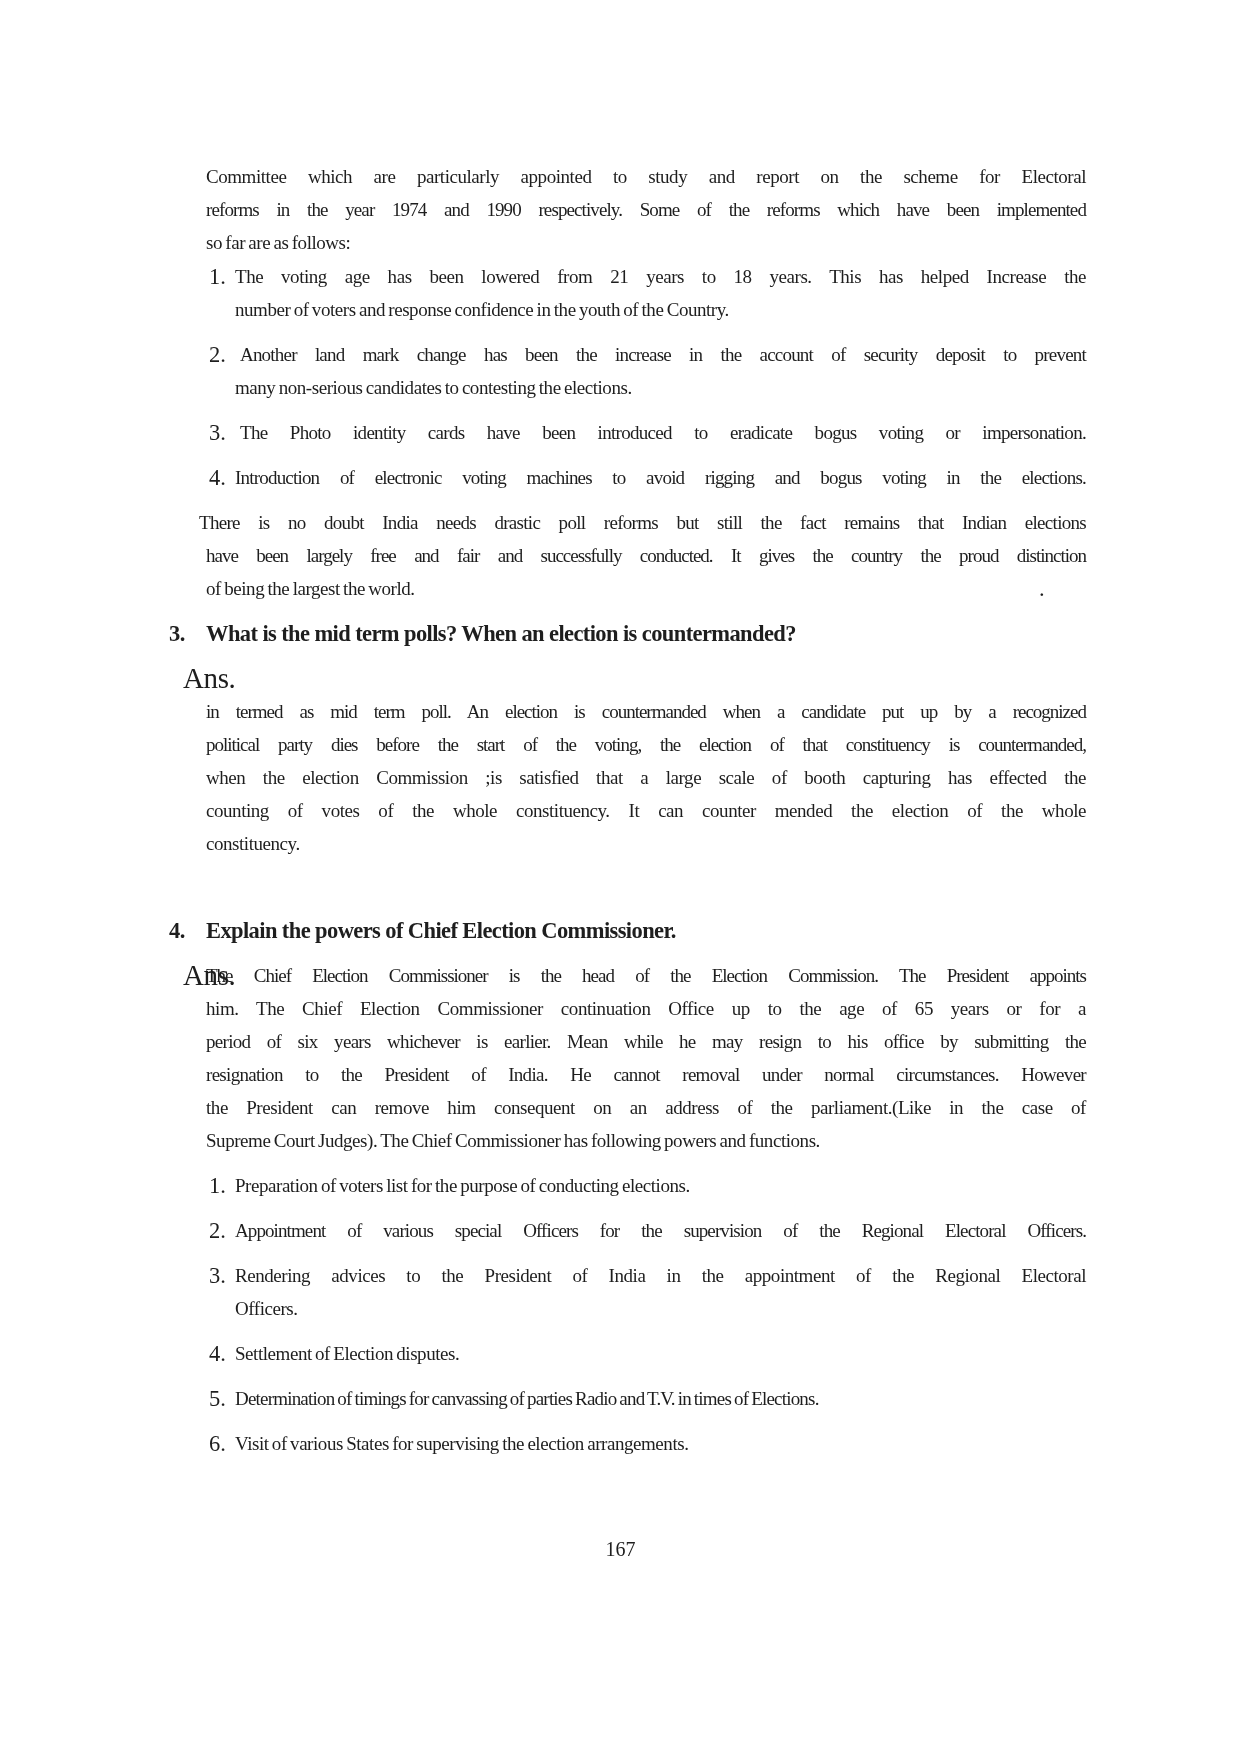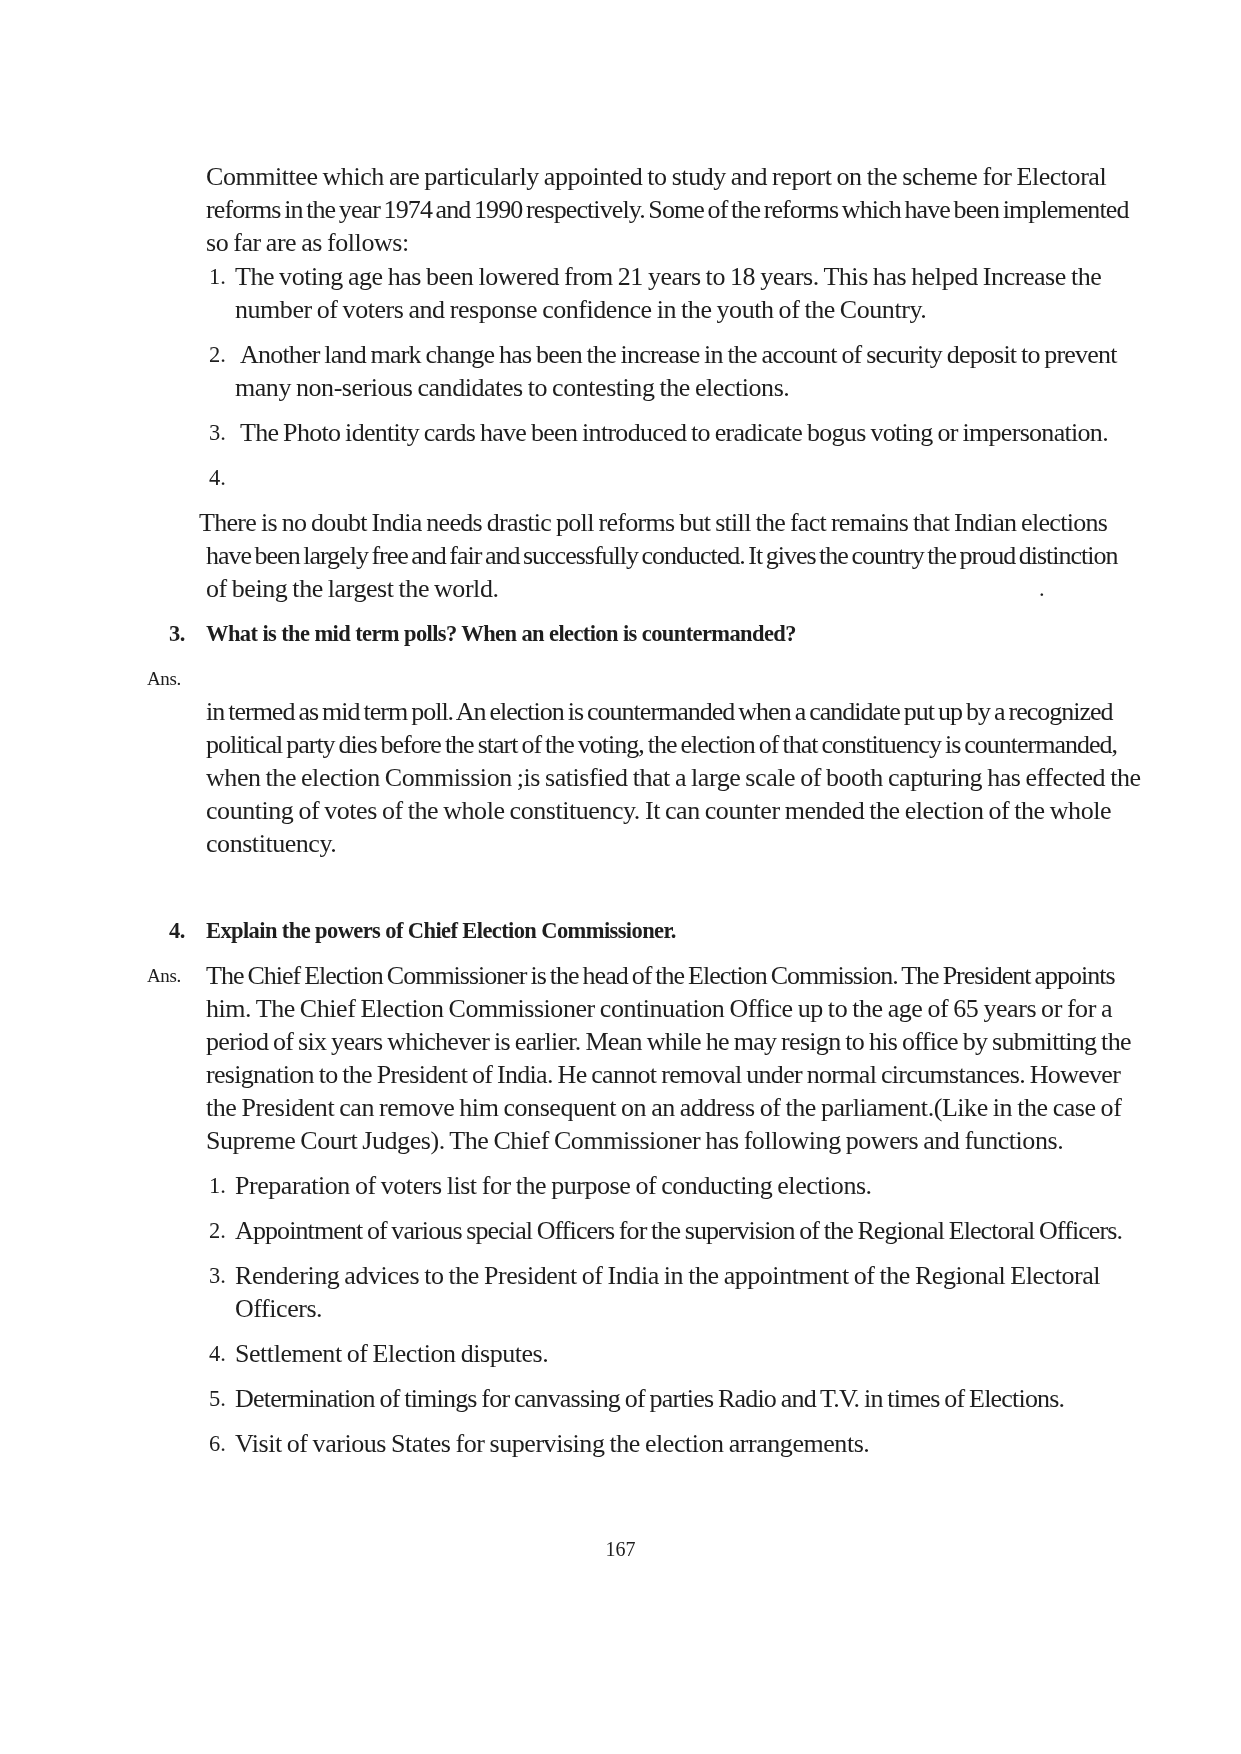--- a/index.html
+++ b/index.html
@@ -3,30 +3,30 @@
   <meta charset="utf-8">
   <style>
     html, body { margin: 0; padding: 0; background: #ffffff; }
     body {
       width: 1241px; height: 1754px; position: relative; overflow: hidden;
       font-family: "Liberation Serif", "DejaVu Serif", serif;
       color: #1e1e1e;
     }
     .page { position: absolute; left: 0; top: 0; width: 1241px; height: 1754px; }
     .line {
-      position: absolute; font-size: 26px; line-height: 33px; white-space: nowrap;
+      position: absolute; font-size: 19px; line-height: 33px; white-space: nowrap;
       letter-spacing: -0.45px; word-spacing: -1px;
     }
     .justify { text-align: justify; text-align-last: justify; }
     .q {
       position: absolute; font-size: 22.5px; line-height: 33px; font-weight: bold;
       white-space: nowrap; letter-spacing: -0.6px;
     }
     .num { position: absolute; font-size: 22.5px; line-height: 33px; }
-    .ans-label { position: absolute; font-size: 19px; line-height: 33px; letter-spacing: -0.4px; }
+    .ans-label { position: absolute; font-size: 29px; line-height: 33px; letter-spacing: -0.4px; margin-left: 36px; }
     .page-number { position: absolute; left: 0; width: 1241px; text-align: center; top: 1538px; font-size: 20px; }
     .stray-dot { position: absolute; font-size: 22.5px; line-height: 33px; }
   </style>
 </head>
 <body>
 
 <div class="page">
 
   <div class="line justify" style="left:206px; top:160px; width:880px;">Committee which are particularly appointed to study and report on the scheme for Electoral</div>
   <div class="line justify" style="left:206px; top:193px; width:880px; letter-spacing:-0.9px; word-spacing:-2px;">reforms in the year 1974 and 1990 respectively. Some of the reforms which have been implemented</div>
@@ -37,20 +37,21 @@
   <div class="line" style="left:235px; top:293px;">number of voters and response confidence in the youth of the Country.</div>
 
   <div class="num" style="left:209px; top:338px;">2.</div>
   <div class="line justify" style="left:240px; top:338px; width:846px; letter-spacing:-0.8px;">Another land mark change has been the increase in the account of security deposit to prevent</div>
   <div class="line" style="left:235px; top:371px;">many non-serious candidates to contesting the elections.</div>
 
   <div class="num" style="left:209px; top:416px;">3.</div>
   <div class="line justify" style="left:240px; top:416px; width:846px; letter-spacing:-0.7px;">The Photo identity cards have been introduced to eradicate bogus voting or impersonation.</div>
 
   <div class="num" style="left:209px; top:461px;">4.</div>
+  <div class="line justify" style="left:235px; top:461px; width:851px; letter-spacing:-0.8px;">Introduction of electronic voting machines to avoid rigging and bogus voting in the elections.</div>
 
   <div class="line justify" style="left:199px; top:506px; width:887px; letter-spacing:-0.7px;">There is no doubt India needs drastic poll reforms but still the fact remains that Indian elections</div>
   <div class="line justify" style="left:206px; top:539px; width:880px; letter-spacing:-1px; word-spacing:-2px;">have been largely free and fair and successfully conducted. It gives the country the proud distinction</div>
   <div class="line" style="left:206px; top:572px;">of being the largest the world.</div>
   <div class="stray-dot" style="left:1039px; top:572px;">.</div>
 
   <div class="q" style="left:169px; top:617px;">3.</div>
   <div class="q" style="left:206px; top:617px;">What is the mid term polls? When an election is countermanded?</div>
 
   <div class="ans-label" style="left:147px; top:662px;">Ans.</div>

